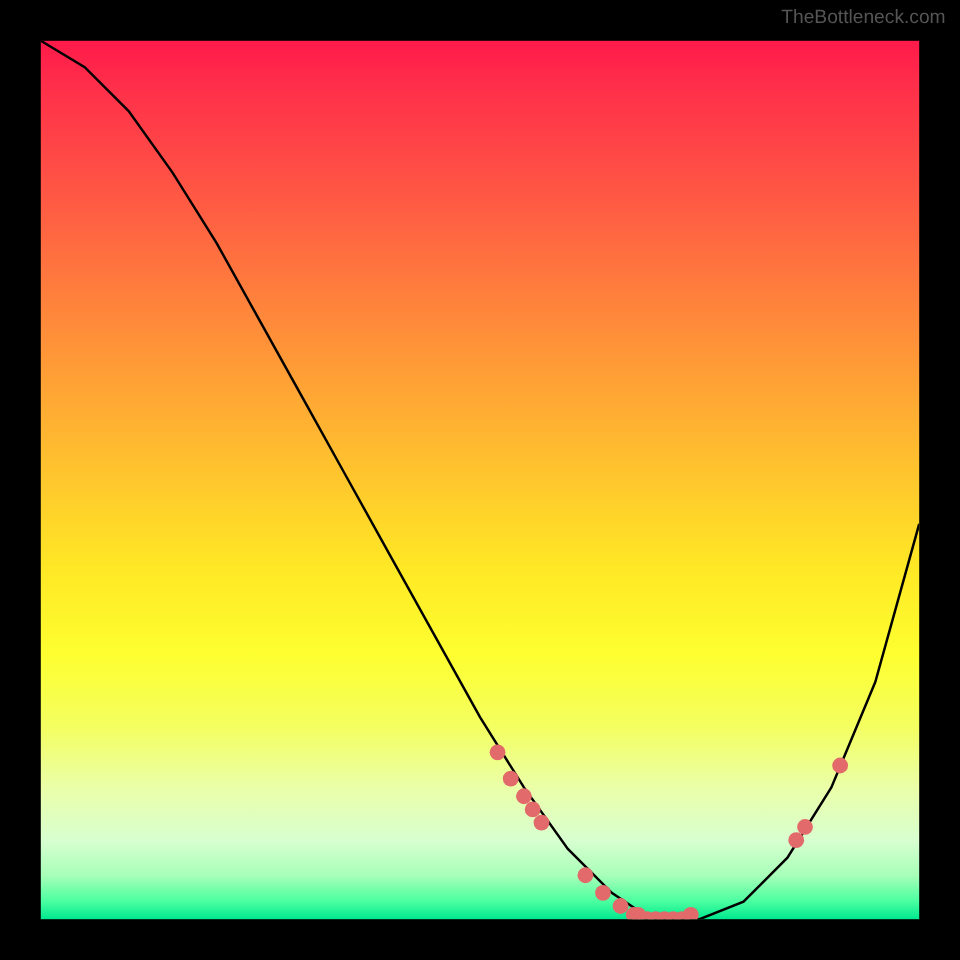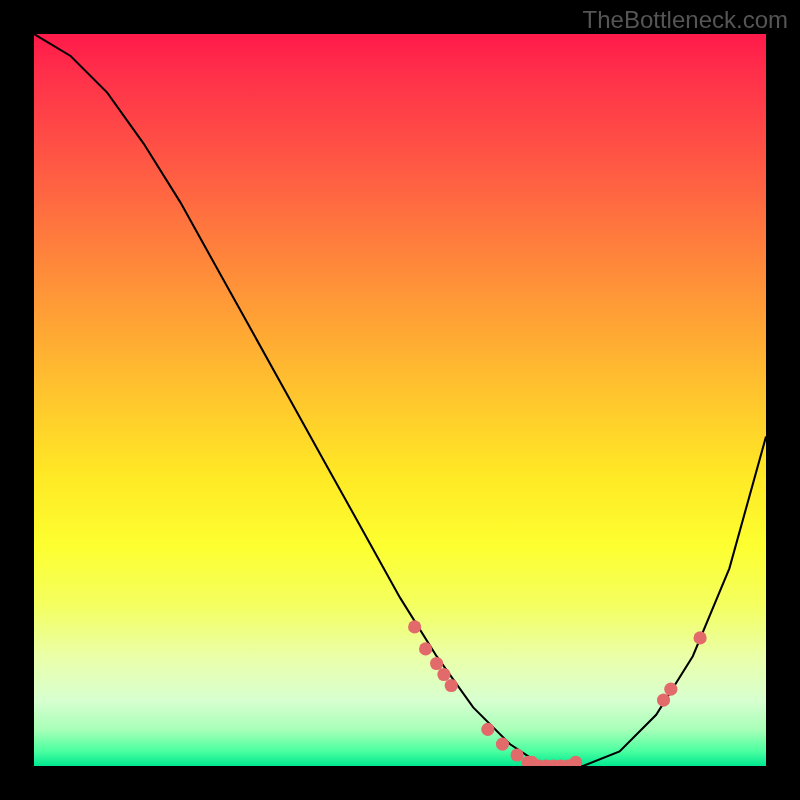--- a/index.html
+++ b/index.html
@@ -15,21 +15,21 @@
     position: relative;
     width: 800px;
     height: 800px;
     background: #000;
   }
   .watermark {
     position: absolute;
     top: 6px;
     right: 12px;
     color: #555;
-    font-size: 24px;
+    font-size: 16px;
     font-weight: 500;
     z-index: 10;
   }
   .plot-area {
     position: absolute;
     left: 34px;
     top: 34px;
     width: 732px;
     height: 732px;
     background: linear-gradient(to bottom,

